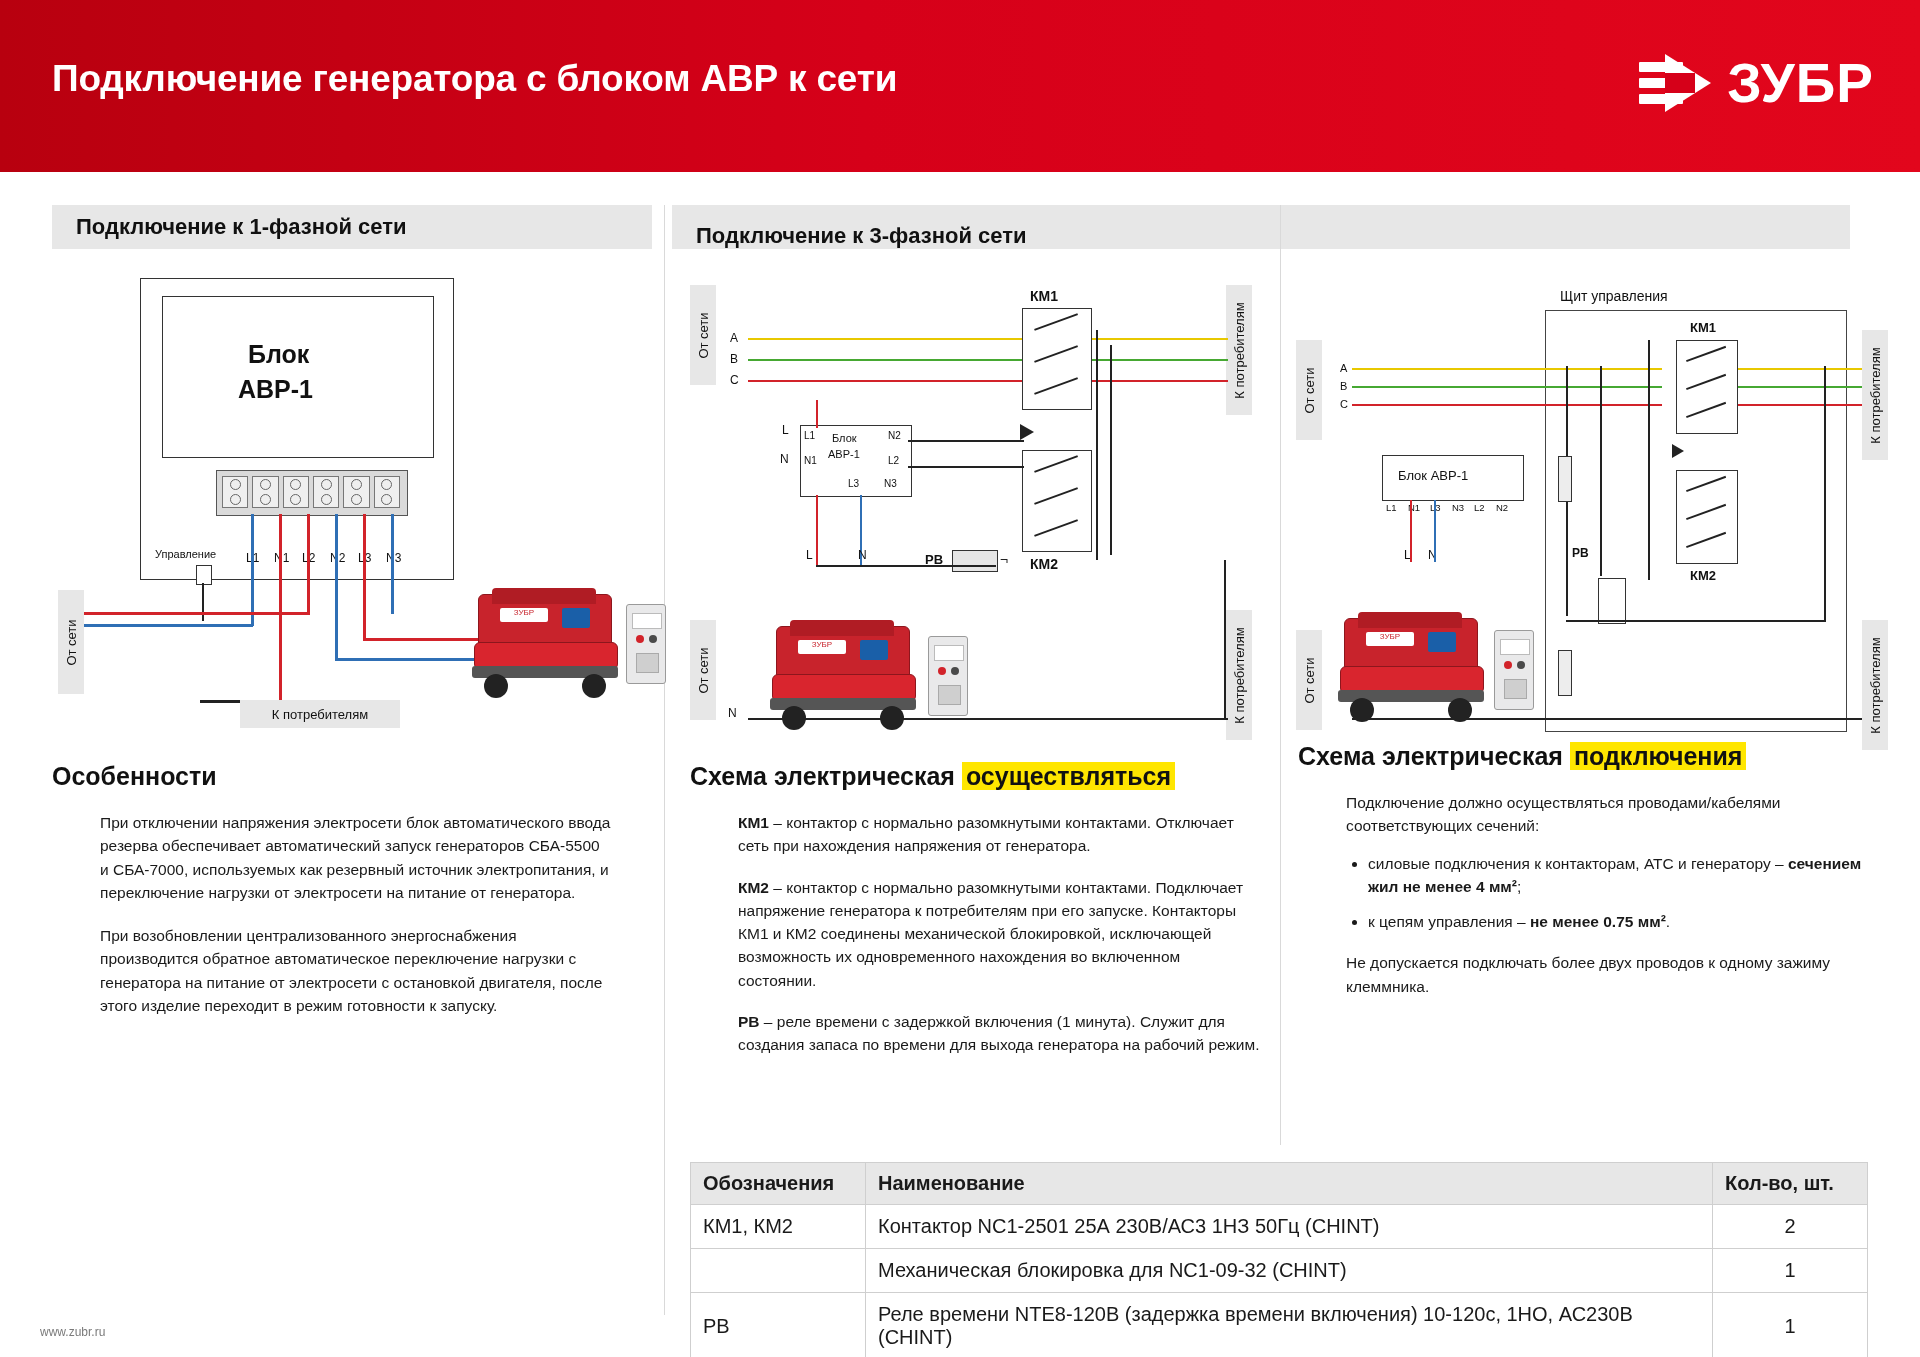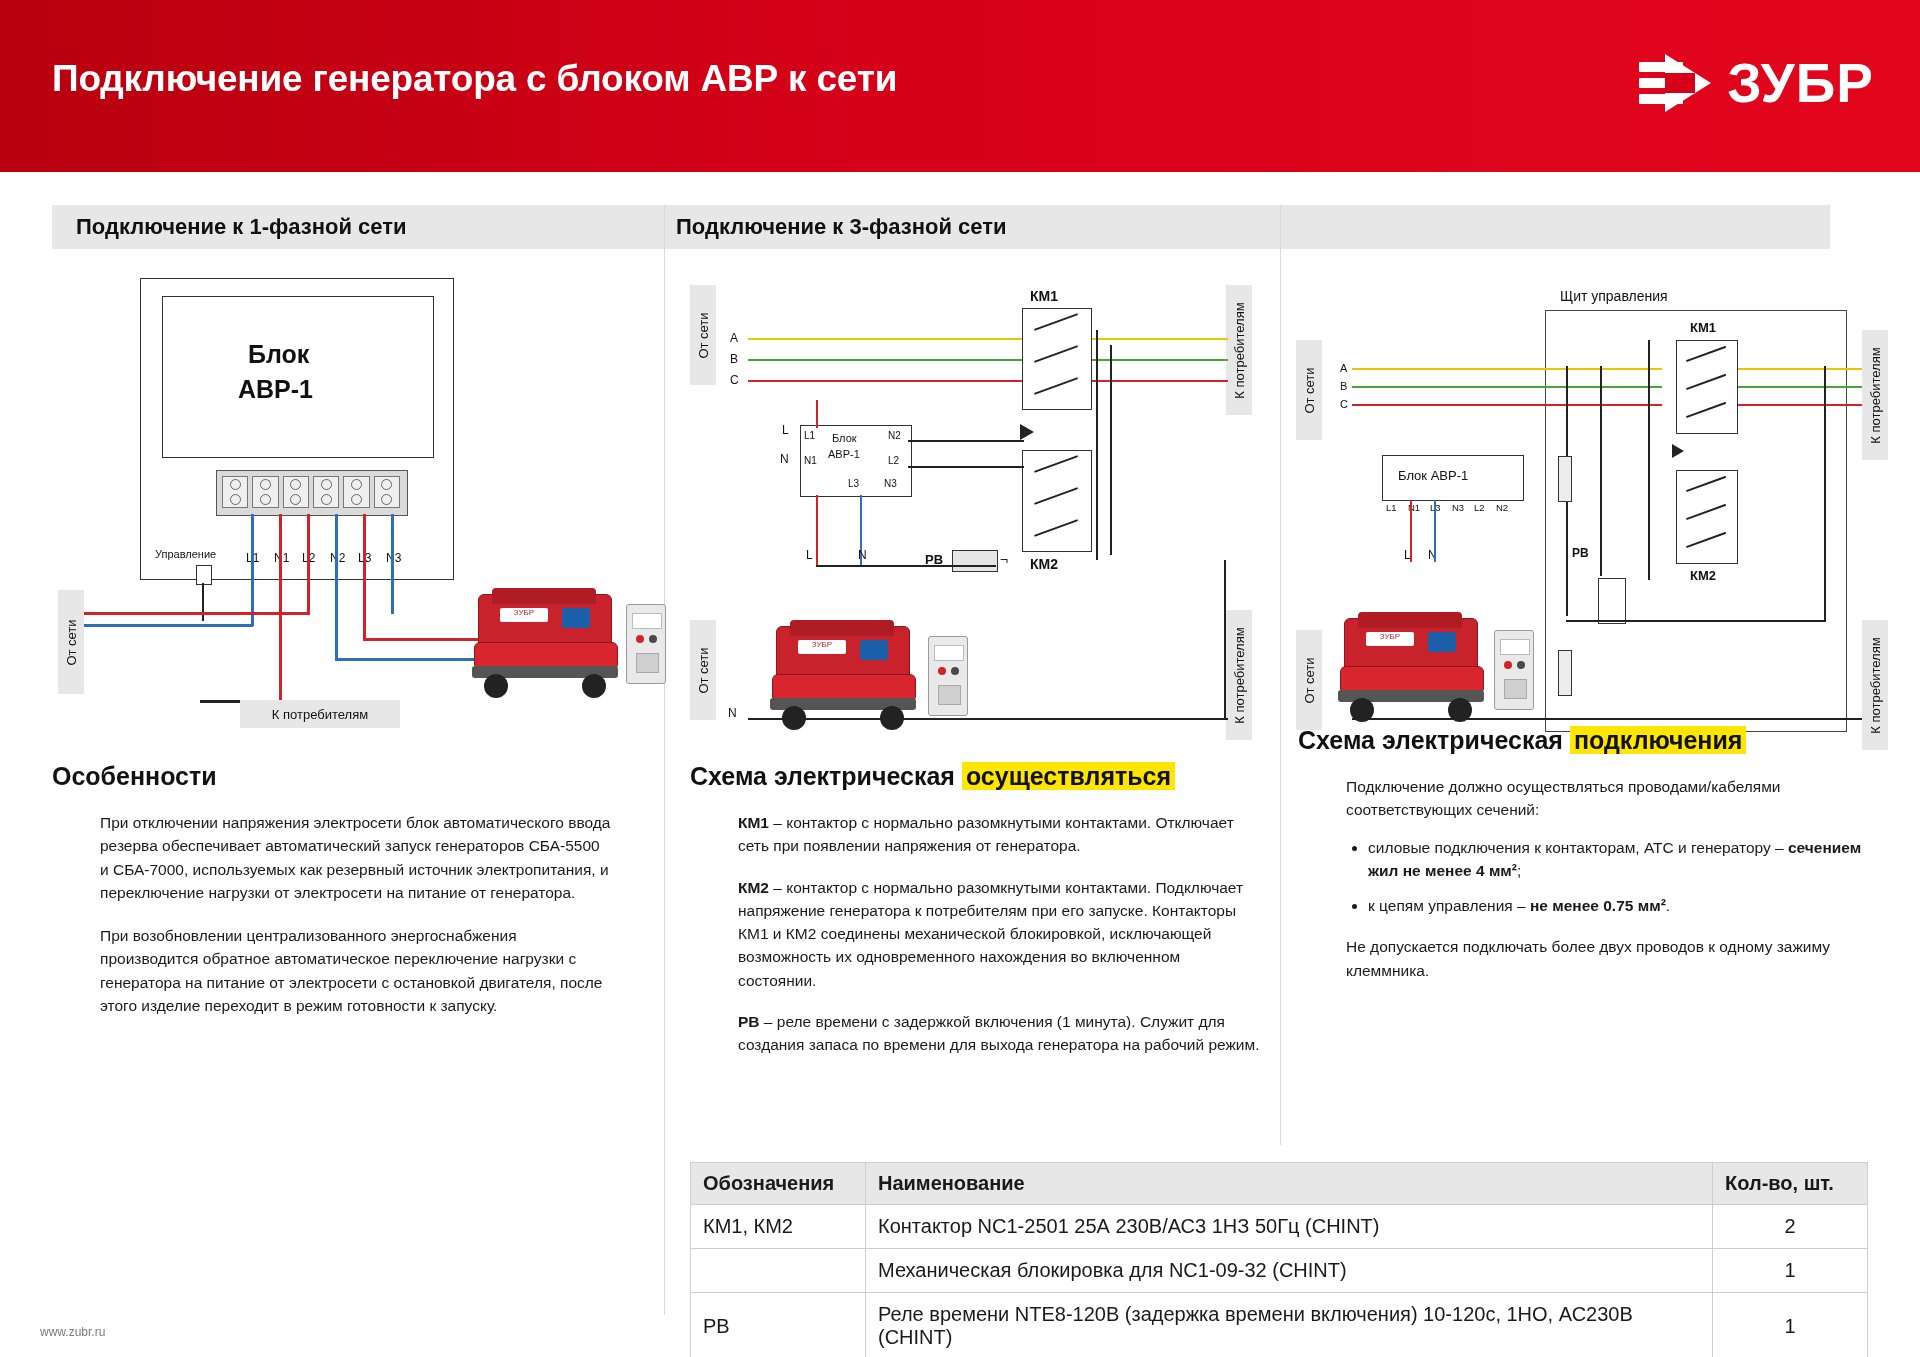--- a/index.html
+++ b/index.html
@@ -16,21 +16,21 @@
   .logo-mark .b2{top:30px;width:44px;}
   .logo-mark .b3{top:46px;width:44px;}
   .logo-arrow{position:absolute;left:26px;top:6px;width:0;height:0;border-top:29px solid transparent;border-bottom:29px solid transparent;border-left:46px solid #fff;}
   .logo-arrow-cut{position:absolute;left:26px;top:25px;width:30px;height:20px;background:#d60019;}
   .logo-text{font-size:55px;font-weight:bold;color:#fff;letter-spacing:1px;}
 
   
   .secbar{position:absolute;height:44px;background:#e7e7e7;display:flex;align-items:center;}
   .secbar span{font-size:22px;font-weight:bold;color:#111;padding-left:24px;}
   #secbar1{left:52px;top:205px;width:600px;}
-  #secbar2{left:652px;top:205px;width:1178px;}
+  #secbar2{left:672px;top:205px;width:1178px;align-items:flex-end;}
 
   
   .vtab{position:absolute;background:#e7e7e7;display:flex;align-items:center;justify-content:center;}
   .vtab span{font-size:13px;color:#111;white-space:nowrap;transform:rotate(-90deg);}
   .htab{position:absolute;background:#e7e7e7;display:flex;align-items:center;justify-content:center;}
   .htab span{font-size:13px;color:#111;white-space:nowrap;}
 
   .box{position:absolute;border:1.6px solid #333;background:#fff;}
   .lbl{position:absolute;font-size:12px;color:#111;white-space:nowrap;}
   .lbl.b{font-weight:bold;}
@@ -356,31 +356,31 @@
     <div class="h2">Особенности</div>
     <div class="p" style="margin-top:20px;">При отключении напряжения электросети блок автоматического ввода резерва обеспечивает автоматический запуск генераторов СБА-5500 и СБА-7000, используемых как резервный источник электропитания, и переключение нагрузки от электросети на питание от генератора.</div>
     <div class="p" style="margin-top:20px;">При возобновлении централизованного энергоснабжения производится обратное автоматическое переключение нагрузки с генератора на питание от электросети с остановкой двигателя, после этого изделие переходит в режим готовности к запуску.</div>
   </div>
 
   <div style="position:absolute;left:690px;top:762px;width:570px;">
     <div class="h2">
       <span>Схема электрическая </span><span class="hl">осуществляться</span>
     </div>
     <div class="p" style="margin-top:20px;">
-      <b>КМ1</b><span> – контактор с нормально разомкнутыми контактами. Отключает сеть при появлении напряжения от генератора.</span>
+      <b>КМ1</b><span> – контактор с нормально разомкнутыми контактами. Отключает сеть при нахождения напряжения от генератора.</span>
     </div>
     <div class="p" style="margin-top:18px;">
       <b>КМ2</b><span> – контактор с нормально разомкнутыми контактами. Подключает напряжение генератора к потребителям при его запуске. Контакторы КМ1 и КМ2 соединены механической блокировкой, исключающей возможность их одновременного нахождения во включенном состоянии.</span>
     </div>
     <div class="p" style="margin-top:18px;">
       <b>РВ</b><span> – реле времени с задержкой включения (1 минута). Служит для создания запаса по времени для выхода генератора на рабочий режим.</span>
     </div>
   </div>
 
-  <div style="position:absolute;left:1298px;top:726px;width:570px;">
+  <div style="position:absolute;left:1298px;top:742px;width:570px;">
     <div class="h2">
       <span>Схема электрическая </span><span class="hl">подключения</span>
     </div>
     <div class="p" style="margin-top:20px;">Подключение должно осуществляться проводами/кабелями соответствующих сечений:</div>
     <ul style="margin:14px 0 0 0;padding-left:22px;">
       <li class="p" style="margin-bottom:12px;">
         <span>силовые подключения к контакторам, АТС и генератору – </span><b>сечением жил не менее 4 мм²</b><span>;</span>
       </li>
       <li class="p">
         <span>к цепям управления – </span><b>не менее 0.75 мм²</b><span>.</span>

